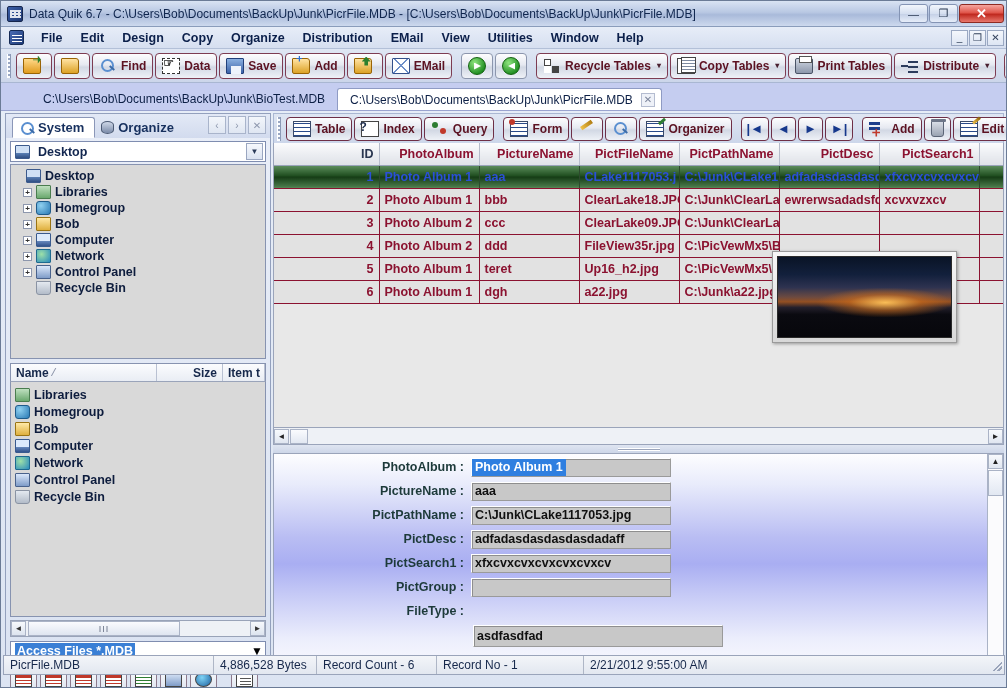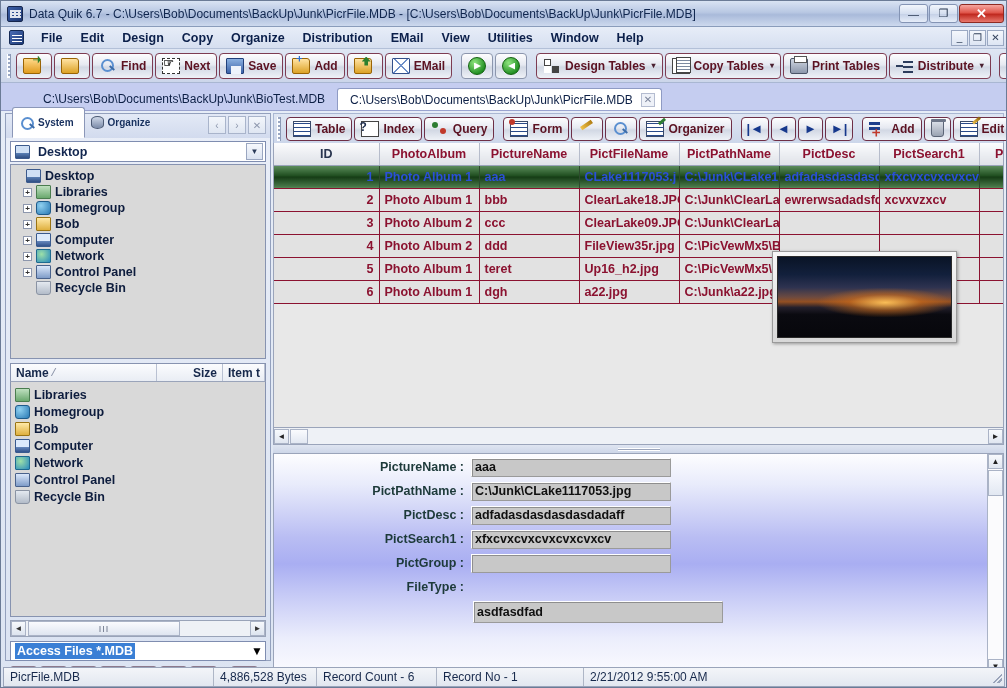--- a/index.html
+++ b/index.html
@@ -246,22 +246,22 @@
     position:absolute;left:4px;top:112px;width:266px;height:548px;
     background:linear-gradient(180deg,#e9eef8,#dbe3f2);
     border:1px solid #93a0bd;
   }
   .lp-tabs{
     height:24px;display:flex;align-items:flex-end;padding-left:6px;
     background:linear-gradient(180deg,#e3e9f6,#d2dbee);
     position:relative;
   }
   .lp-tab{
-    height:31px;padding:0 10px 0 6px;display:flex;align-items:center;gap:4px;
-    font-size:10px;font-weight:bold;color:#17305e;cursor:default;
+    height:21px;padding:0 10px 0 6px;display:flex;align-items:center;gap:4px;
+    font-size:13px;font-weight:bold;color:#17305e;cursor:default;
   }
   .lp-tab.active{ background:#fff;border:1px solid #8b97b8;border-bottom:1px solid #fff;border-radius:3px 3px 0 0; }
   .lp-navbtns{ position:absolute;right:4px;top:2px;display:flex;gap:2px; }
   .lp-navbtn{
     width:18px;height:18px;border:1px solid #a9b4cb;background:linear-gradient(180deg,#f3f6fb,#dfe6f2);
     display:flex;align-items:center;justify-content:center;font-size:10px;color:#8d97ad;
   }
   .combo{
     margin:3px 4px 0 4px;height:21px;border:1px solid #7f8db0;background:#fff;
     display:flex;align-items:center;padding:0 2px 0 4px;
@@ -442,21 +442,21 @@
     height:285px;background:#e8e8e8;
     border:1px solid #9aa4ba;border-top:none;
     overflow:hidden;
   }
   table.dgrid{ border-collapse:collapse;table-layout:fixed;width:760px; }
   table.dgrid th{
     height:22px;
     background:linear-gradient(180deg,#fcfcfd 0%,#eceef2 50%,#dfe2e8 100%);
     border-right:1px solid #b6bccb;border-bottom:1px solid #9aa4ba;
     font-size:12.5px;font-weight:bold;color:#8b1230;
-    text-align:center;padding:0 5px;white-space:nowrap;overflow:hidden;
+    text-align:right;padding:0 5px;white-space:nowrap;overflow:hidden;
   }
   table.dgrid th.idcol{ color:#29354f; }
   table.dgrid td{
     height:23px;
     border-right:1px solid #8b1230;border-bottom:1px solid #8b1230;
     font-size:12.5px;font-weight:bold;color:#8b1230;
     padding:0 5px;white-space:nowrap;overflow:hidden;
     background:#e2e2e2;
   }
   table.dgrid td.num{ text-align:right;color:#8b1230; }
@@ -556,21 +556,21 @@
   }
   .fv-btn{
     height:15px;background:linear-gradient(180deg,#f8fafd,#e0e6f0);
     border:1px solid #aab3c6;display:flex;align-items:center;justify-content:center;font-size:8px;color:#222;
   }
   .fv-thumb{ height:26px;background:linear-gradient(180deg,#fafbfe,#e2e8f2);border:1px solid #aab3c6;margin-top:1px; }
   .fv-track{ flex:1 1 auto; }
 
   
   .statusbar{
-    position:absolute;left:2px;bottom:0;width:1002px;height:20px;
+    position:absolute;left:2px;bottom:12px;width:1002px;height:20px;
     background:linear-gradient(180deg,#f3f5f9,#e2e7f0);
     border:1px solid #9aa4ba;display:flex;align-items:center;
   }
   .scell{
     height:18px;display:flex;align-items:center;padding:0 6px;
     font-size:12px;color:#16284b;white-space:nowrap;
     border-right:1px solid #aeb6c6;
   }
   .scell.c1{ width:210px; }
   .scell.c2{ width:103px; }
@@ -629,21 +629,21 @@
     <div class="tbtn">
       <span class="ico folder"></span>
       <span class="lbl"></span>
     </div>
     <div class="tbtn">
       <span class="ico magnifier"></span>
       <span class="lbl">Find</span>
     </div>
     <div class="tbtn">
       <span class="ico hand"></span>
-      <span class="lbl">Next</span>
+      <span class="lbl">Data</span>
     </div>
     <div class="tbtn">
       <span class="ico disk"></span>
       <span class="lbl">Save</span>
     </div>
     <div class="tbtn">
       <span class="ico folder-add"></span>
       <span class="lbl">Add</span>
     </div>
     <div class="tbtn">
@@ -661,21 +661,21 @@
       <span class="ico arr-green"></span>
     </div>
     <div class="tbtn noborder">
       <span class="ico arr-green right"></span>
     </div>
 
     <div class="tsep"></div>
 
     <div class="tbtn">
       <span class="ico nodes"></span>
-      <span class="lbl">Design Tables</span>
+      <span class="lbl">Recycle Tables</span>
       <span class="caret">▾</span>
     </div>
     <div class="tbtn">
       <span class="ico copytbl"></span>
       <span class="lbl">Copy Tables</span>
       <span class="caret">▾</span>
     </div>
     <div class="tbtn">
       <span class="ico printer"></span>
       <span class="lbl">Print Tables</span>
@@ -998,20 +998,26 @@
       <div class="ghs-btn">◄</div>
       <div class="ghs-thumb"></div>
       <div class="ghs-space"></div>
       <div class="ghs-btn">►</div>
     </div>
 
     <div class="splitter"></div>
 
     <div class="formpanel">
       <div class="frow2">
+        <div class="flabel">PhotoAlbum :</div>
+        <div class="finput selected">
+          <span class="selhl">Photo Album 1</span>
+        </div>
+      </div>
+      <div class="frow2">
         <div class="flabel">PictureName :</div>
         <div class="finput">aaa</div>
       </div>
       <div class="frow2">
         <div class="flabel">PictPathName :</div>
         <div class="finput">C:\Junk\CLake1117053.jpg</div>
       </div>
       <div class="frow2">
         <div class="flabel">PictDesc :</div>
         <div class="finput">adfadasdasdasdasdadaff</div>

